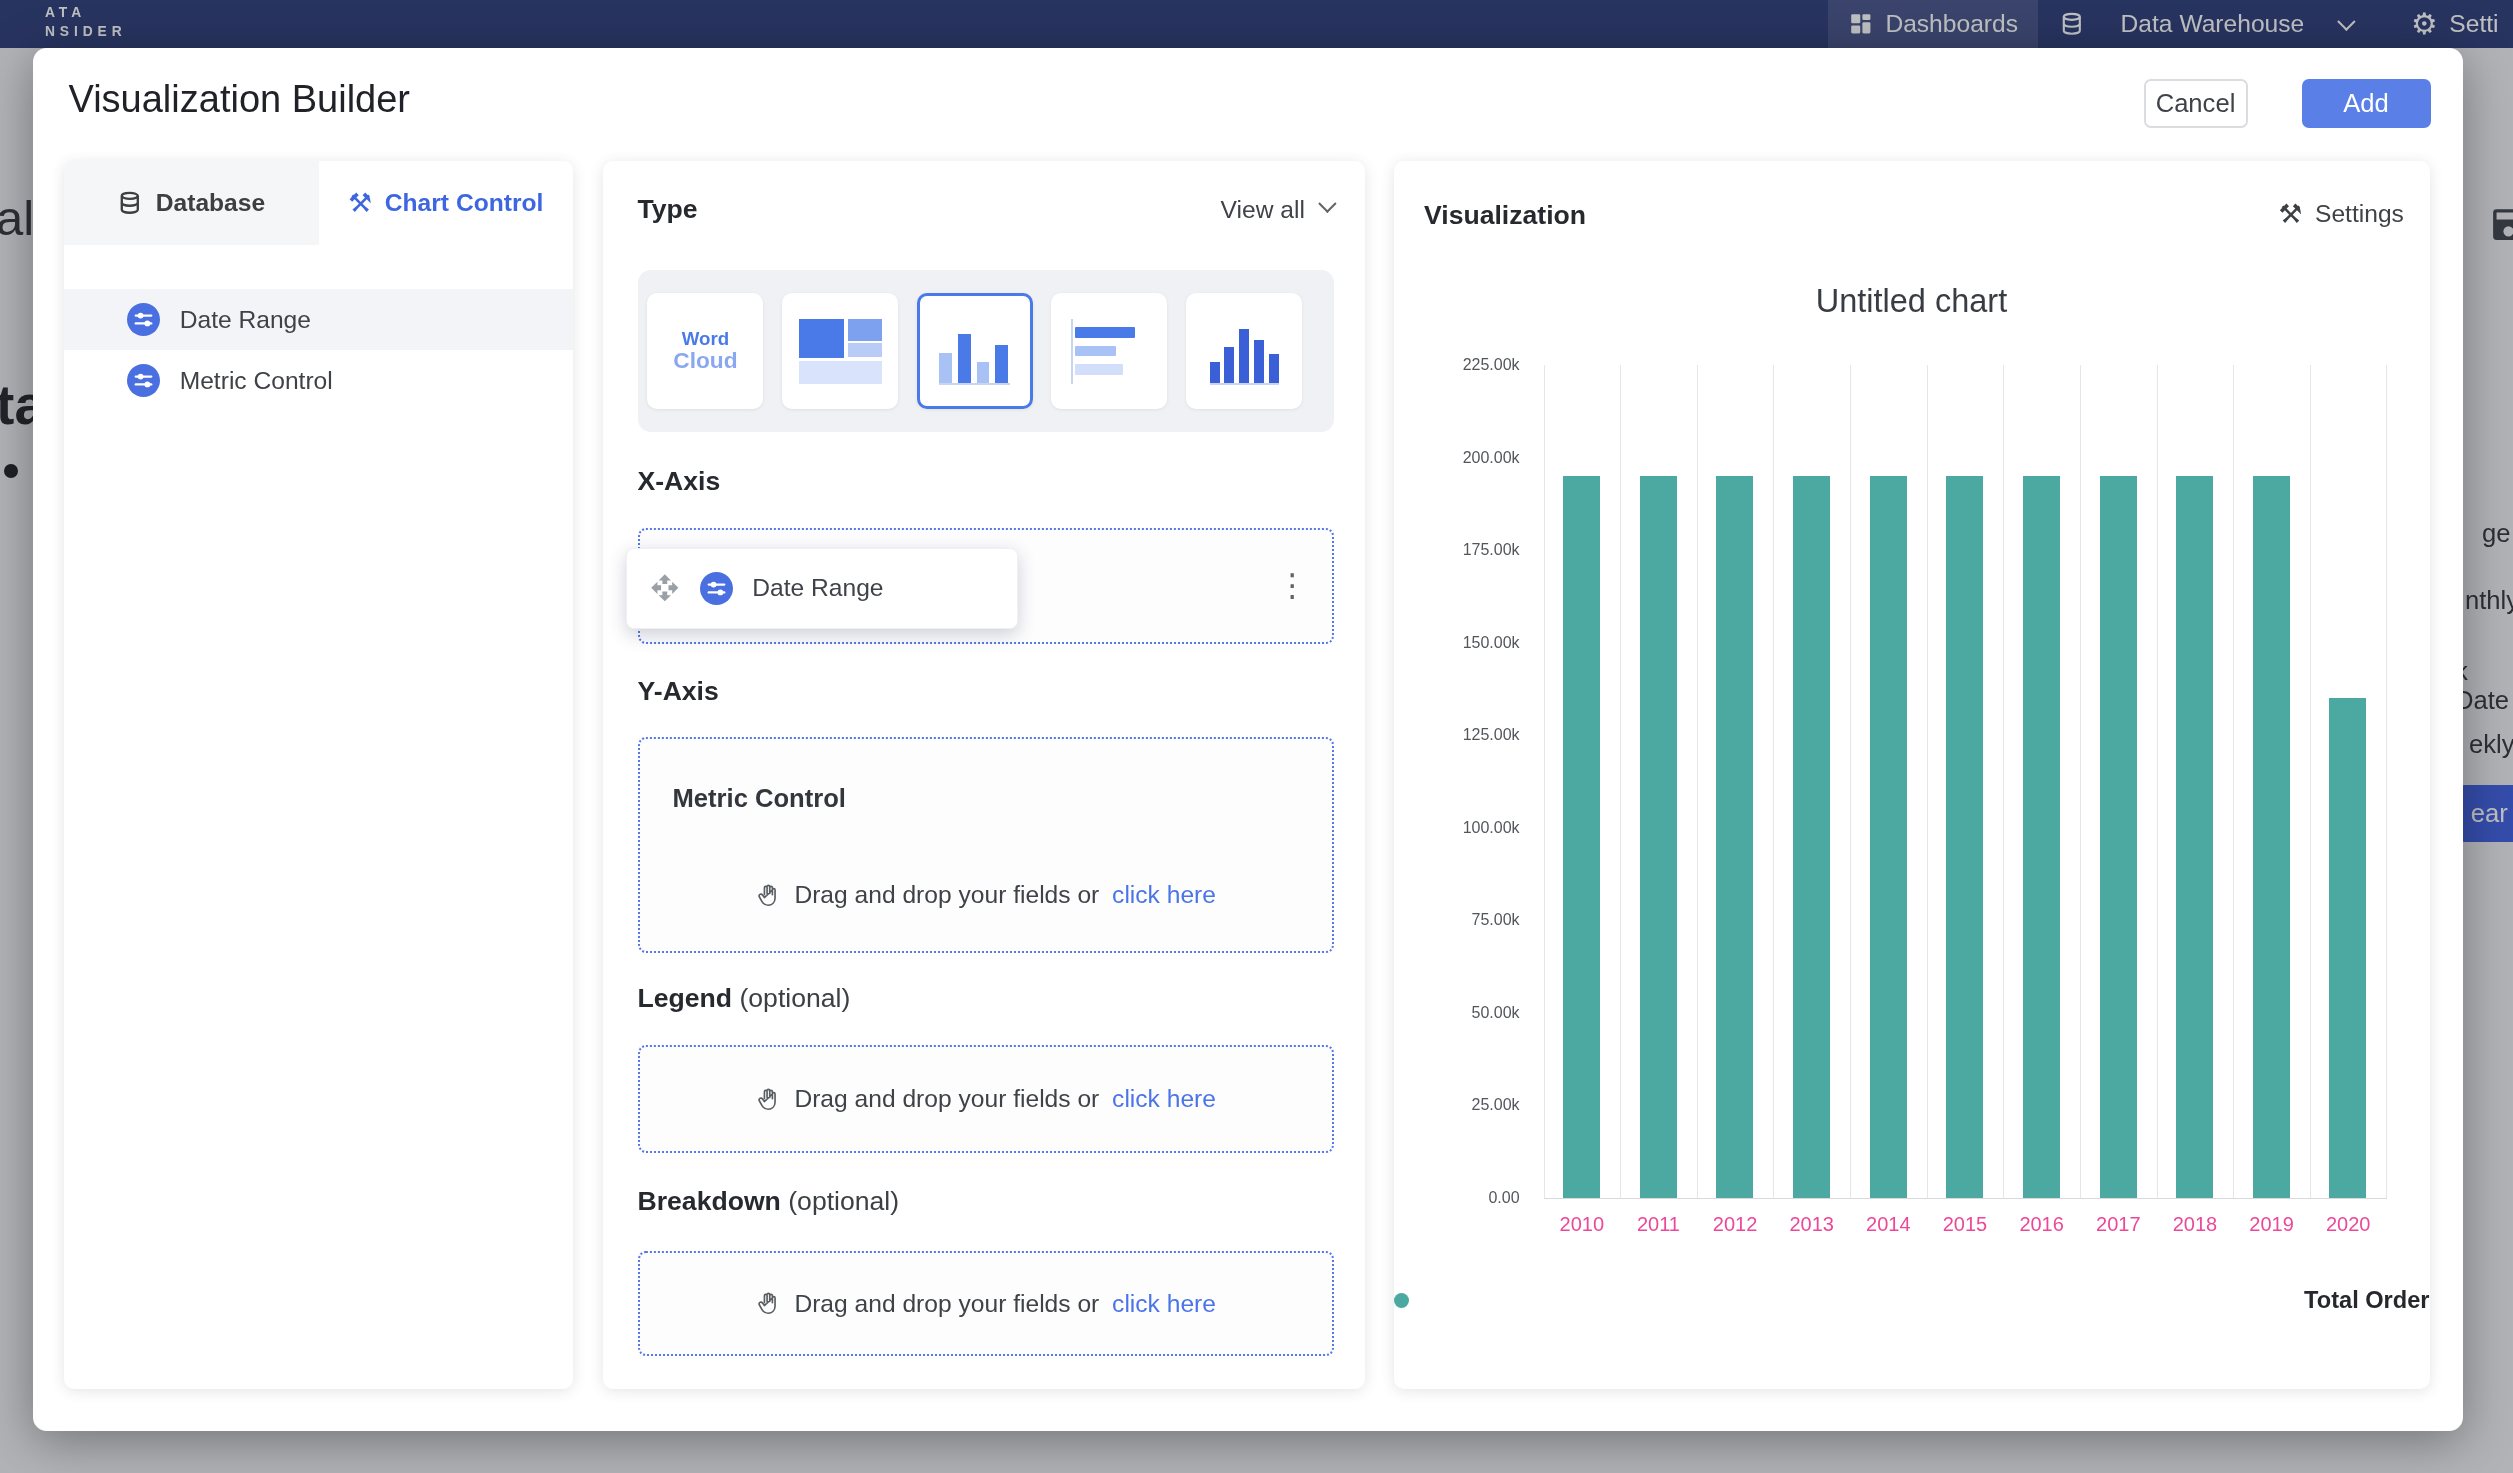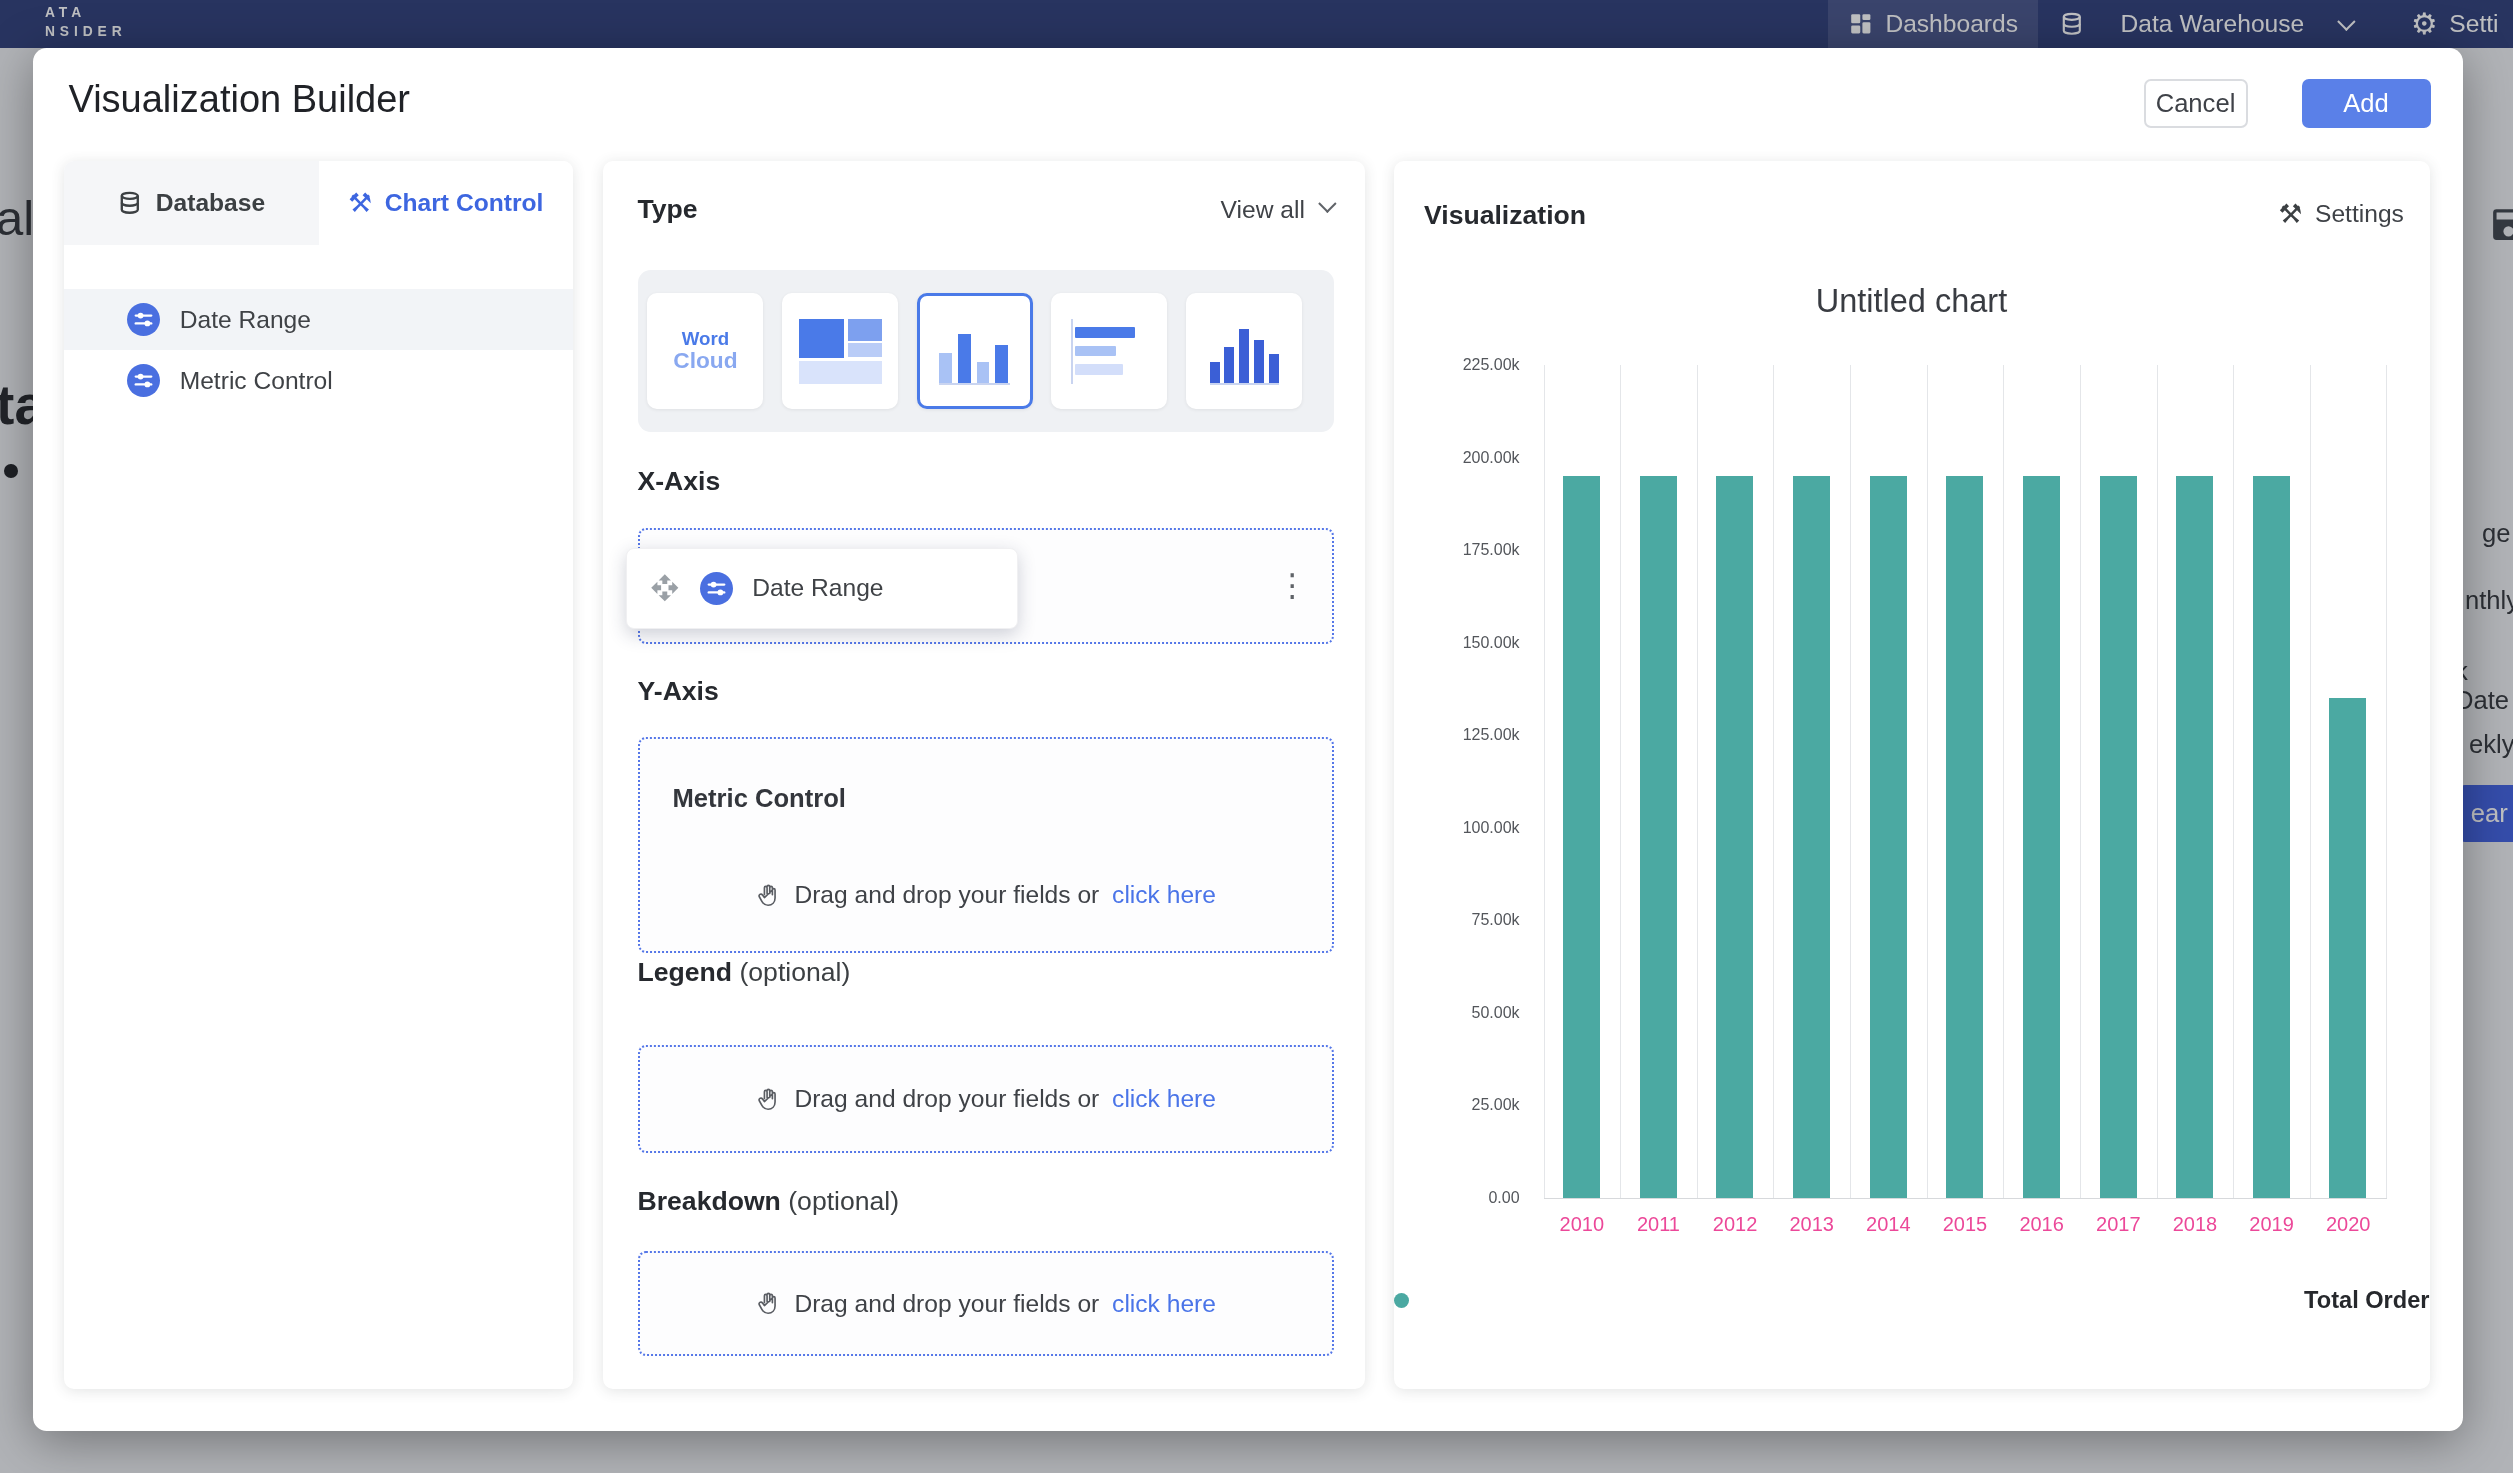--- a/index.html
+++ b/index.html
@@ -80,21 +80,21 @@
   .bc i{display:block;width:12.8px;background:#A9C2F5;}
   .bc i.d{background:#4A7AE8;}
   .hb{display:flex;flex-direction:column;justify-content:center;gap:7.9px;width:73px;height:65px;border-left:2px solid #C9D4F0;padding-left:2px;}
   .hb i{display:block;height:10.8px;background:#A9C2F5;border-radius:1px;}
   .hb i.d{background:#4A7AE8;}
   .hb i.l{background:#D3DEFA;}
   .cc{display:flex;align-items:flex-end;gap:4.9px;height:65px;width:69px;border-bottom:2px solid #C9D4F0;}
   .cc i{display:block;width:9.9px;background:#3B5FD6;}
 
   .mid-label{position:absolute;left:35px;}
-  .lab-x{top:305px;} .lab-y{top:515px;} .lab-lg{top:796px;} .lab-bd{top:1025px;}
+  .lab-x{top:305px;} .lab-y{top:515px;} .lab-lg{top:822px;} .lab-bd{top:1025px;}
   .zone{position:absolute;left:35px;width:696px;border:2px dotted #5577E8;border-radius:7.9px;background:#FDFDFE;box-sizing:border-box;}
   .zone-x{top:367px;height:116px;}
   .zone-y{top:576px;height:216px;}
   .zone-lg{top:884px;height:108px;display:flex;align-items:center;justify-content:center;}
   .zone-bd{top:1090px;height:105px;display:flex;align-items:center;justify-content:center;}
   .zone-field-label{position:absolute;left:33px;top:45px;font-size:25.6px;font-weight:700;color:#33363C;}
   .ph{display:flex;align-items:center;justify-content:center;gap:12.8px;font-size:24.6px;color:#3F4247;}
   .ph .lnk{color:#4A74E8;cursor:pointer;}
   .ph-y{position:absolute;left:0;right:0;top:142px;}
   .chip{position:absolute;left:-13.8px;top:17.7px;width:392px;height:81px;background:#fff;border:1px solid #F0F0F2;border-radius:7.9px;

